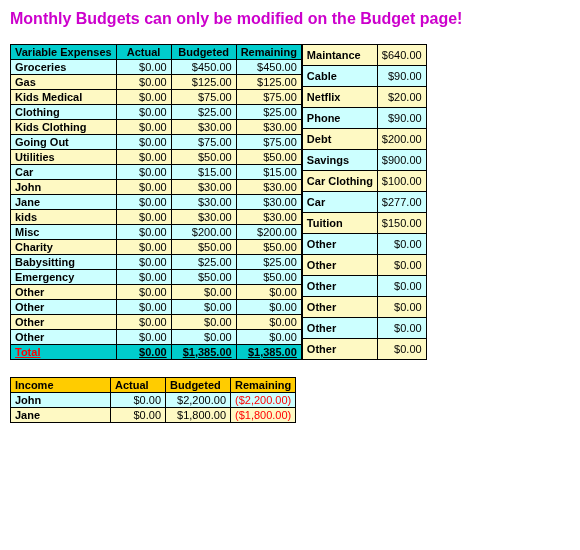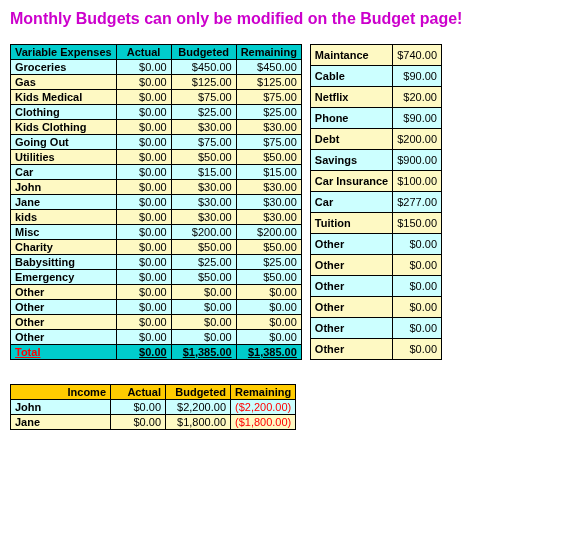--- a/index.html
+++ b/index.html
@@ -11,22 +11,21 @@
       width: 580px;
     }
     .warning {
       color: #cc00cc;
       font-weight: bold;
       font-size: 16px;
       margin-bottom: 16px;
     }
     .tables-row {
       display: flex;
-      gap: 8px;
-      margin-bottom: 24px;
+      margin-bottom: 17px;
     }
     table {
       border-collapse: collapse;
     }
     td, th {
       border: 1px solid #000;
       padding: 1px 4px;
       white-space: nowrap;
     }
     .header-row td {
@@ -40,21 +39,21 @@
     .var-col-4 { width: 65px; }
     .fix-col-1 { width: 90px; }
     .fix-col-2 { width: 65px; }
     .cyan-row td { background: #ccffff; }
     .yellow-row td { background: #fef9c3; }
     .total-row td { background: #00cccc; font-weight: bold; text-decoration: underline; }
     .negative { color: red; }
     .val { text-align: right; }
     .lbl { font-weight: bold; }
     .income-section { margin-top: 4px; }
-    .income-header td { background: #ffcc00; font-weight: bold; text-align: right; }
+    .income-header td { background: #ffcc00; font-weight: bold; text-align: left; }
     .income-col-1 { width: 100px; }
     .income-col-2 { width: 55px; }
     .income-col-3 { width: 65px; }
     .income-col-4 { width: 65px; }
   </style>
 </head>
 <body>
 
 <div class="warning">Monthly Budgets can only be modified on the Budget page!</div>
 
@@ -188,21 +187,21 @@
       <td class="val">$1,385.00</td>
       <td class="val">$1,385.00</td>
     </tr>
   </tbody>
     </table>
 
   <table>
     <tbody>
     <tr class="yellow-row">
       <td class="lbl">Maintance</td>
-      <td class="val">$740.00</td>
+      <td class="val">$640.00</td>
     </tr>
     <tr class="cyan-row">
       <td class="lbl">Cable</td>
       <td class="val">$90.00</td>
     </tr>
     <tr class="yellow-row">
       <td class="lbl">Netflix</td>
       <td class="val">$20.00</td>
     </tr>
     <tr class="cyan-row">
@@ -211,21 +210,21 @@
     </tr>
     <tr class="yellow-row">
       <td class="lbl">Debt</td>
       <td class="val">$200.00</td>
     </tr>
     <tr class="cyan-row">
       <td class="lbl">Savings</td>
       <td class="val">$900.00</td>
     </tr>
     <tr class="yellow-row">
-      <td class="lbl">Car Insurance</td>
+      <td class="lbl">Car Clothing</td>
       <td class="val">$100.00</td>
     </tr>
     <tr class="cyan-row">
       <td class="lbl">Car</td>
       <td class="val">$277.00</td>
     </tr>
     <tr class="yellow-row">
       <td class="lbl">Tuition</td>
       <td class="val">$150.00</td>
     </tr>

